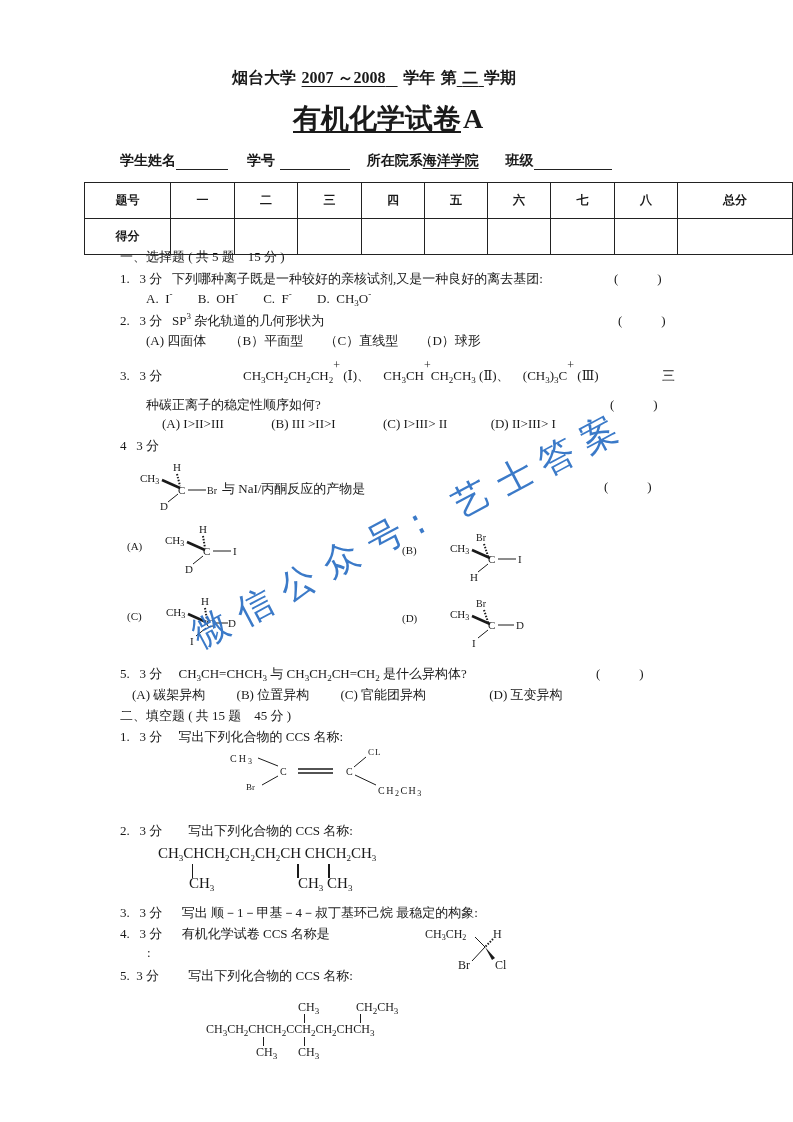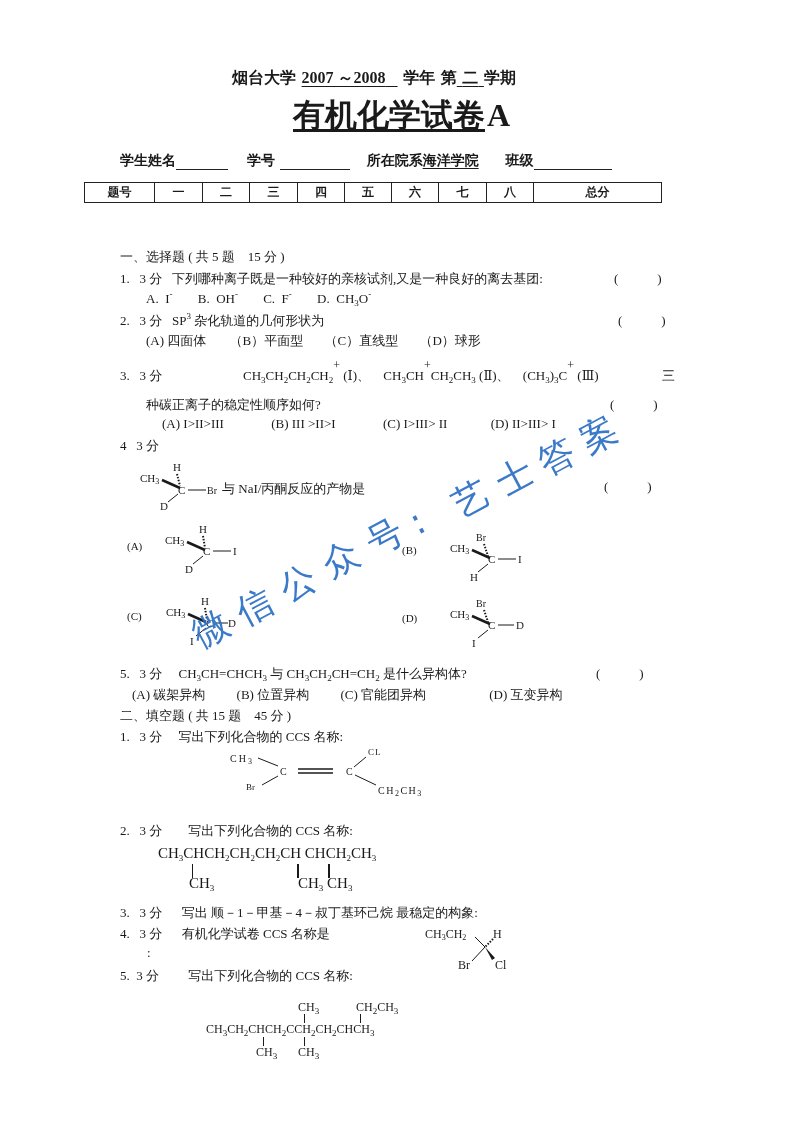--- a/index.html
+++ b/index.html
@@ -10,40 +10,40 @@
   .bold { font-weight:bold;text-align:right; }
   .u { text-decoration:underline; text-underline-offset:3px; }
   .line13 { font-size:13px; }
   sub { font-size:9px; vertical-align:-3px; line-height:0; }
   sup { font-size:9px; vertical-align:6px; line-height:0; }
   .plus { position:relative; top:-11px; font-size:12px; }
 
   
   table.score { position:absolute; left:84px; top:182px; border-collapse:collapse;
                 font-family:"DejaVu Sans","Liberation Sans",sans-serif; font-weight:bold; font-size:12px; }
-  table.score td { border:1.3px solid #222; height:19px; padding:0; text-align:center; }
+  table.score td { border:1.3px solid #222; height:19px; padding:8px; text-align:center; }
   .blank { display:inline-block; border-bottom:1px solid #222; vertical-align:bottom; }
 
   .chem { font-family:"Liberation Serif","DejaVu Serif",serif; }
   .watermark { position:absolute; left:175px; top:455px; width:460px; height:230px; pointer-events:none; }
   .watermark span { position:absolute; color:#2b6fc4; font-family:"DejaVu Sans",sans-serif; font-size:36px; opacity:0.92; }
   svg { position:absolute; overflow:visible; }
   svg text { font-family:"Liberation Serif","DejaVu Serif",serif; fill:#1a1a1a; }
 </style>
 </head>
 <body>
 
 <div class="abs sans bold" style="left:232px; top:68px; font-size:16px;">
   <span>烟台大学</span>
   <span class="u" style="font-family:'Liberation Serif',serif;"><span>2007 ～2008</span>&nbsp;&nbsp;&nbsp;</span>
   <span>学年</span>
   <span>第</span><span class="u">&nbsp;<span>二</span>&nbsp;</span><span>学期</span>
 </div>
 
-<div class="abs sans bold" style="left:293px; top:94px; font-size:32px;">
+<div class="abs sans bold" style="left:293px; top:100px; font-size:28px;">
   <span class="u">有机化学试卷</span><span style="font-family:'Liberation Serif',serif; margin-left:2px;">A</span>
 </div>
 
 <div class="abs sans bold" style="left:120px; top:152px; font-size:14px;">
   <span>学生姓名</span><span class="blank" style="width:52px;"></span>
   <span style="margin-left:14px;">学号</span>&nbsp;<span class="blank" style="width:70px;"></span>
   <span style="margin-left:12px;">所在院系</span><span class="u">海洋学院</span>
   <span style="margin-left:22px;">班级</span><span class="blank" style="width:78px;"></span>
 </div>
 
@@ -54,20 +54,32 @@
     <td style="width:47px;">一</td>
     <td style="width:46px;">二</td>
     <td style="width:47px;">三</td>
     <td style="width:46px;">四</td>
     <td style="width:46px;">五</td>
     <td style="width:46px;">六</td>
     <td style="width:47px;">七</td>
     <td style="width:46px;">八</td>
     <td colspan="2" style="width:127px;">总分</td>
   </tr>
+  <tr>
+    <td>得分</td>
+    <td></td>
+        <td></td>
+    <td></td>
+        <td></td>
+    <td></td>
+        <td></td>
+    <td></td>
+        <td></td>
+    <td colspan="2"></td>
+  </tr>
 </tbody>
   </table>
 
 <div class="abs line13" style="left:120px; top:248px;">一、选择题 ( 共 5 题　15 分 )</div>
 
 <div class="abs line13" style="left:120px; top:270px;">
   <span>1.</span>&nbsp;&nbsp;&nbsp;<span>3 分</span>&nbsp;&nbsp;&nbsp;<span>下列哪种离子既是一种较好的亲核试剂,又是一种良好的离去基团:</span>
 </div>
 <div class="abs line13" style="left:614px; top:270px;">(　　　)</div>
 <div class="abs line13" style="left:146px; top:291px;">

